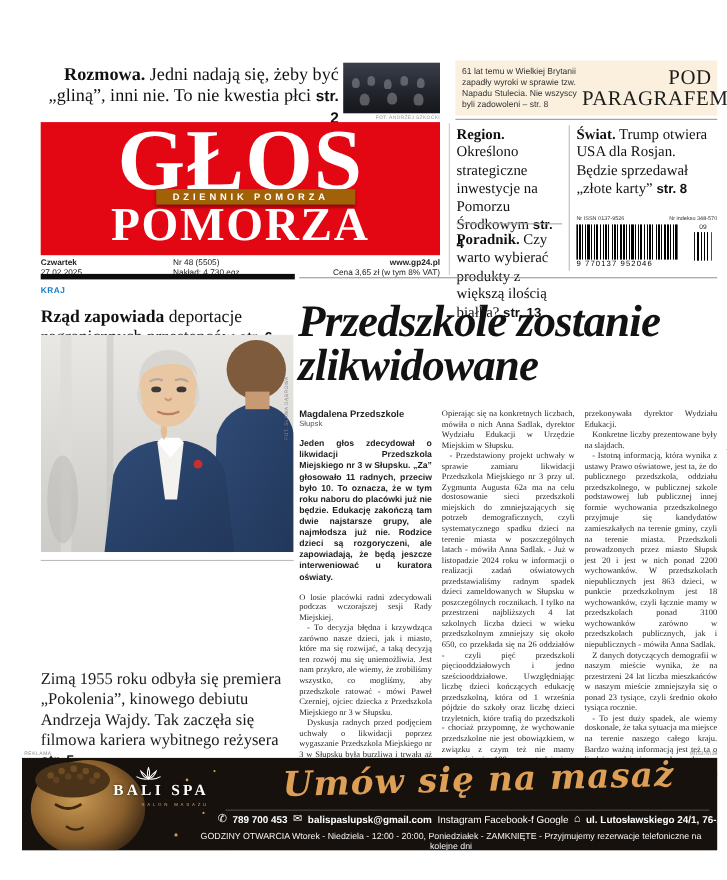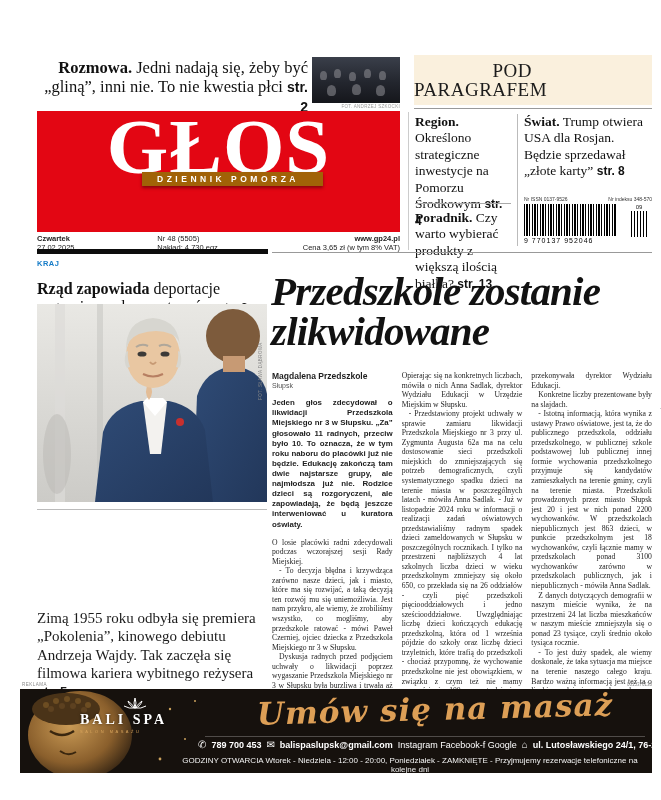--- a/index.html
+++ b/index.html
@@ -75,21 +75,21 @@
   .lead{font-family:"Liberation Sans",sans-serif;font-weight:bold;font-size:7.9px;line-height:1.28;margin:0 0 8px 0;}
   .article-body p.bp{margin:0;text-indent:7px;}
   .article-body p.np{margin:0;text-indent:0;}
   .more{font-style:italic;font-size:7.4px;margin:1px 0 0 0;}
 
   
   .rek-label{left:22px;top:682px;font-family:"Liberation Sans",sans-serif;font-size:4.5px;letter-spacing:.5px;color:#888;}
   .ad-id{left:560px;top:682px;width:92px;text-align:right;font-family:"Liberation Sans",sans-serif;font-size:4.5px;color:#888;}
   .ad{left:20px;top:689px;width:632px;height:84px;background:#16110d;overflow:hidden;}
   .ad-art{position:absolute;left:0;top:0;width:190px;height:84px;}
-  .ad-logo{position:absolute;left:60px;top:8px;width:110px;text-align:left;color:#fff;}
+  .ad-logo{position:absolute;left:60px;top:8px;width:110px;text-align:right;color:#fff;}
   .ad-lotus{display:block;margin:0 auto 1px;}
   .ad-brand{font-family:"Liberation Serif",serif;font-size:14px;letter-spacing:3px;font-weight:bold;color:#fff;text-shadow:0 0 3px rgba(0,0,0,.6);}
   .ad-brand-sub{font-family:"Liberation Sans",sans-serif;font-size:4px;letter-spacing:2.5px;color:#d8a45c;margin-top:1px;}
   .ad-script{position:absolute;left:205px;top:2px;width:420px;text-align:center;
              font-family:"DejaVu Serif",serif;font-style:italic;font-weight:bold;font-size:31px;
              color:#dd9f56;transform:rotate(-1.5deg);letter-spacing:1px;}
   .ad-sep{position:absolute;left:185px;top:47px;width:440px;height:1px;background:rgba(255,255,255,.25);}
   .ad-contact{position:absolute;left:178px;top:51px;width:452px;display:flex;align-items:center;gap:5px;
               font-family:"Liberation Sans",sans-serif;font-size:9px;color:#fff;white-space:nowrap;}
   .ad-contact .b{font-weight:bold;}
@@ -110,27 +110,29 @@
     <div class="tp-dot" style="left:37px;top:15px;"></div>
     <div class="tp-dot" style="left:52px;top:12px;"></div>
     <div class="tp-dot" style="left:67px;top:14px;"></div>
     <div class="tp-dot" style="left:15px;top:28px;width:9px;height:11px;"></div>
     <div class="tp-dot" style="left:40px;top:27px;width:9px;height:11px;"></div>
     <div class="tp-dot" style="left:64px;top:28px;width:9px;height:11px;"></div>
   </div>
   <div class="abs teaser-credit">FOT. ANDRZEJ SZKOCKI</div>
 
   <div class="abs pod-box" style="background:#faf0dd;">
+    <div class="pod-text">61 lat temu w Wielkiej Brytanii zapadły wyroki w sprawie tzw. Napadu Stulecia. Nie wszyscy byli zadowoleni – str. 8</div>
     <div class="pod-title">POD PARAGRAFEM</div>
   </div>
   <div class="abs rule-top-sidebar"></div>
 
   <div class="abs mast" style="background:#e30613;">
     <div class="mast-glos">GŁOS</div>
     <div class="mast-strip">DZIENNIK POMORZA</div>
+    <div class="mast-pom">POMORZA</div>
   </div>
   <div class="abs dateline">
     <div class="c"><span class="dl-b">Czwartek</span><br><span>27.02.2025</span></div>
     <div class="c"><span>Nr 48 (5505)</span><br><span>Nakład: 4.730 egz.</span></div>
     <div class="r"><span class="dl-b">www.gp24.pl</span><br><span>Cena 3,65 zł (w tym 8% VAT)</span></div>
   </div>
   <div class="abs vr-mast"></div>
 
   <div class="abs sb sb-region"><b>Region.</b><span> Określono strategiczne inwestycje na Pomorzu Środkowym </span><span class="pref">str. 4</span></div>
   <div class="abs sb sb-swiat"><b>Świat.</b><span> Trump otwiera USA dla Rosjan. Będzie sprzedawał „złote karty” </span><span class="pref">str. 8</span></div>

